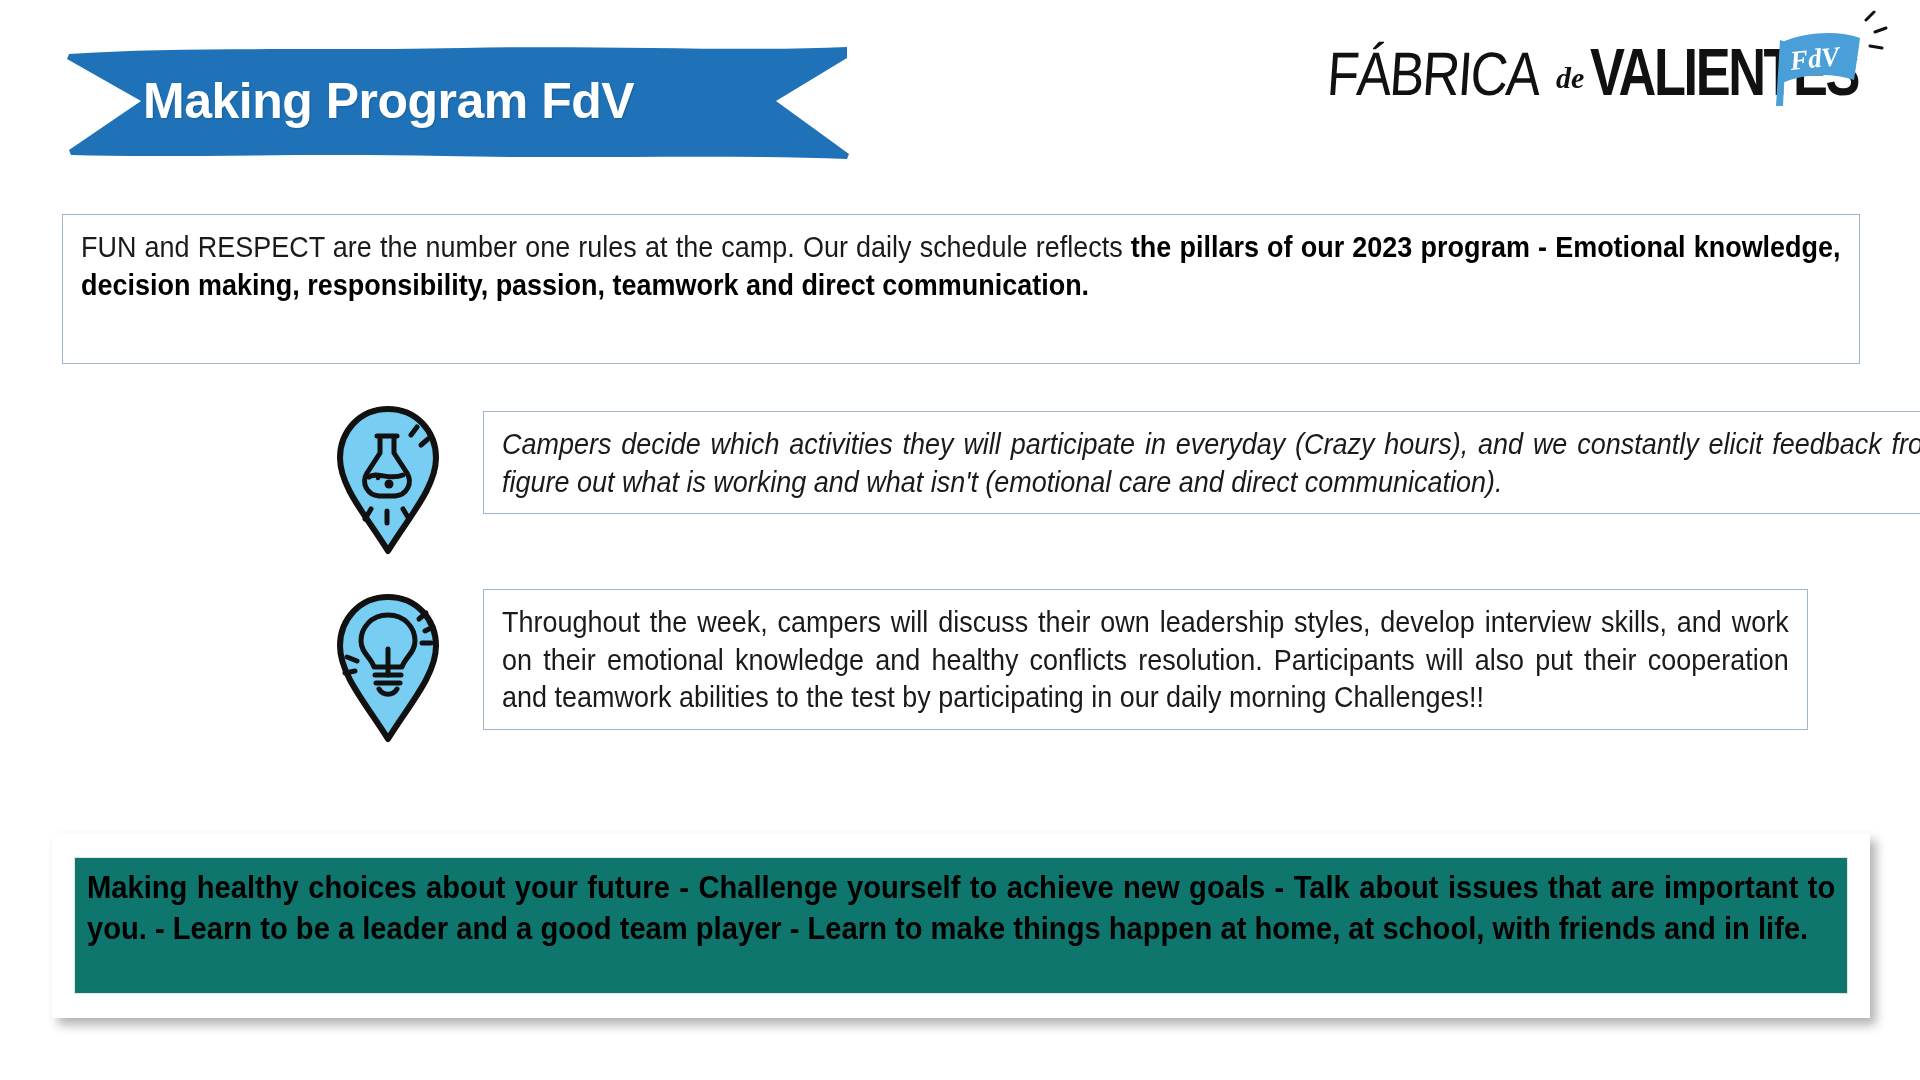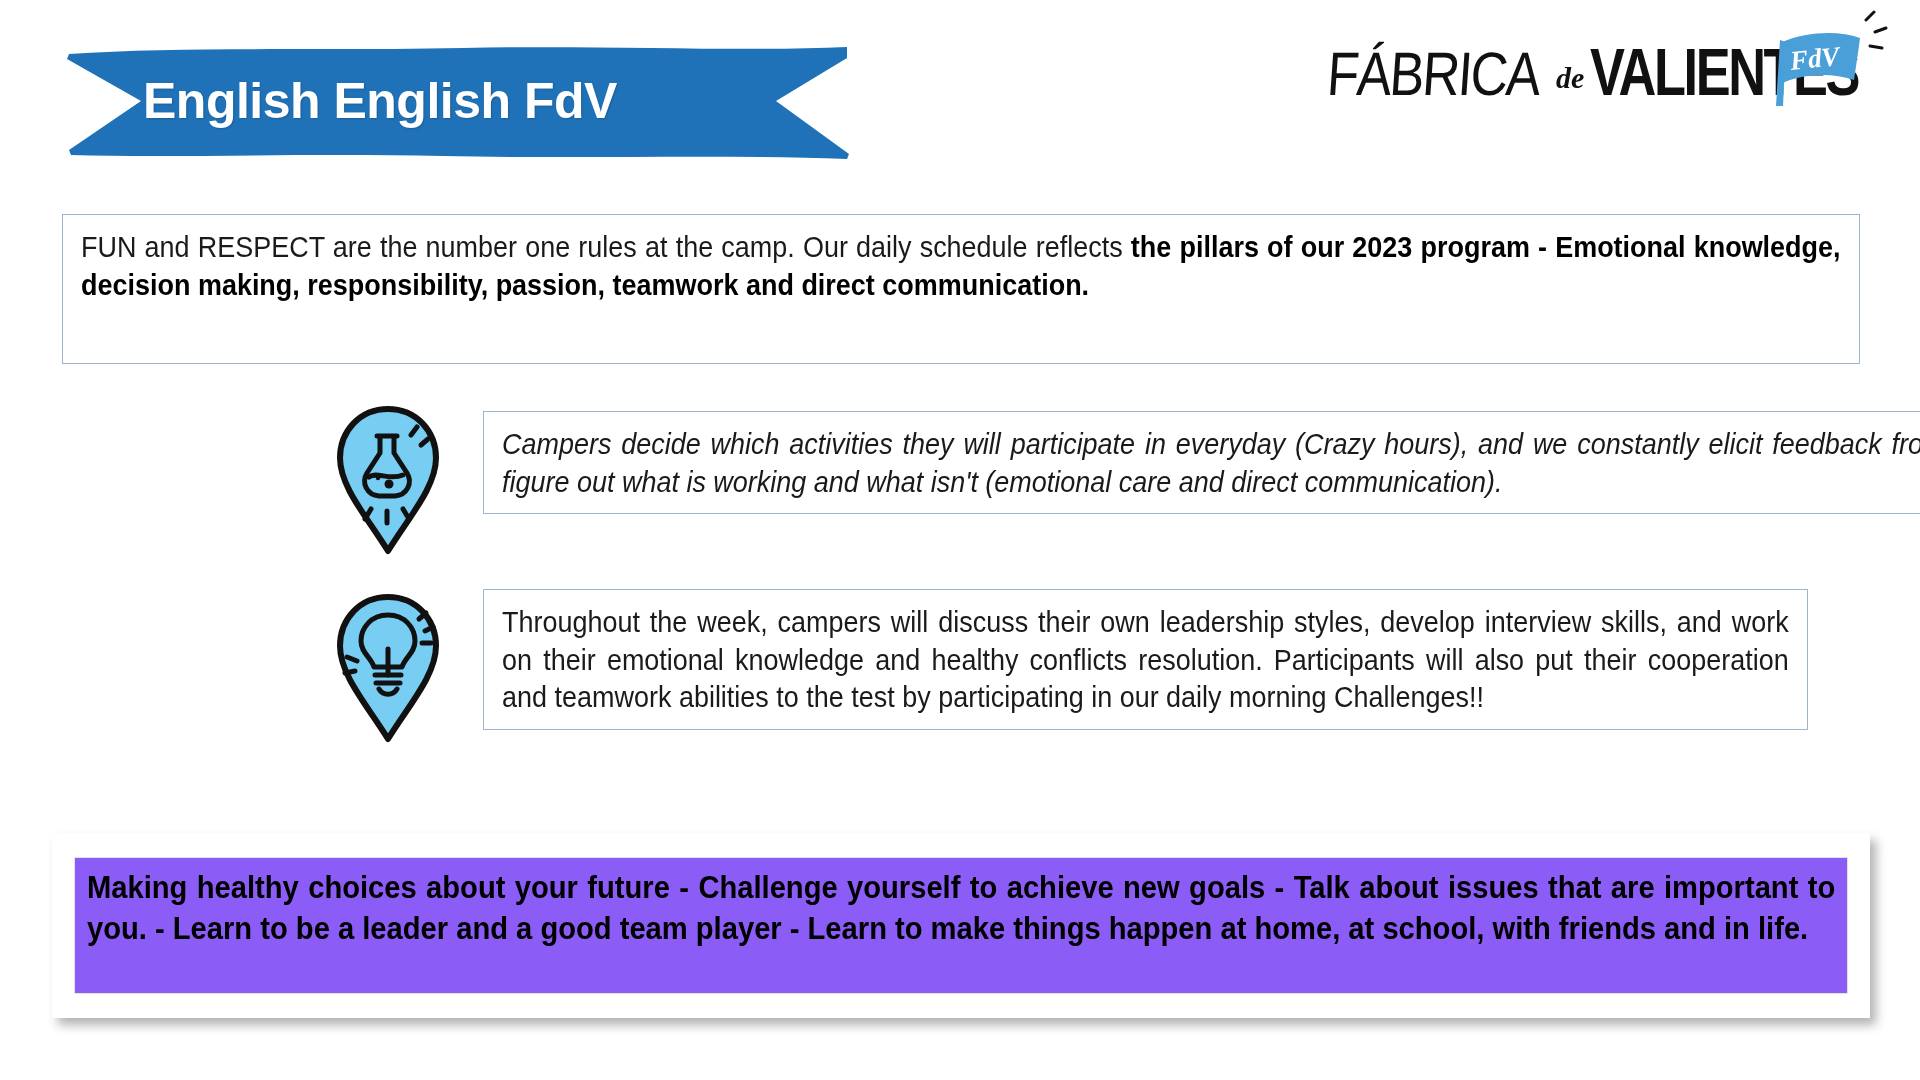--- a/index.html
+++ b/index.html
@@ -114,21 +114,21 @@
     box-shadow: 6px 7px 10px rgba(0,0,0,0.30);
   }
 
   .bottom-inner {
     position: absolute;
     left: 22px;
     top: 24px;
     width: 1774px;
     height: 137px;
     border: 1px solid #e3e3e3;
-    background: #8b5cf6;
+    background: #0f766e;
     padding: 10px 12px 8px 12px;
   }
 
   .bottom-text {
     font-family: "Liberation Sans Narrow", "Liberation Sans", sans-serif;
     font-size: 31px;
     line-height: 1.32;
     font-weight: bold;
     text-align: justify;
     text-justify: inter-word;
@@ -143,21 +143,21 @@
 
 <div class="header">
 
   <div class="title-banner">
     <svg viewBox="0 0 790 118" xmlns="http://www.w3.org/2000/svg">
       <path d="M6,12 C120,4 260,9 400,6 C540,3 680,10 784,5
                L784,16 L713,59 L786,112 L784,117
                C660,112 520,117 380,114 C240,111 110,116 8,113
                L6,108 L78,59 L4,17 Z" fill="#1f72b8"></path>
     </svg>
-    <div class="title-text">English English FdV</div>
+    <div class="title-text">Making Program FdV</div>
   </div>
 
   <div class="logo">
     <svg viewBox="0 0 560 105" xmlns="http://www.w3.org/2000/svg">
       <g fill="#111111" font-family="'Liberation Sans', sans-serif">
         <text x="2" y="72" font-size="52" font-weight="400" transform="skewX(-4) scale(1.0,1.18)" style="letter-spacing:-2px">FÁBRICA</text>
       </g>
       <g fill="#111111" font-family="'Liberation Serif', serif">
         <text x="226" y="78" font-size="30" font-style="italic" font-weight="700">de</text>
       </g>

